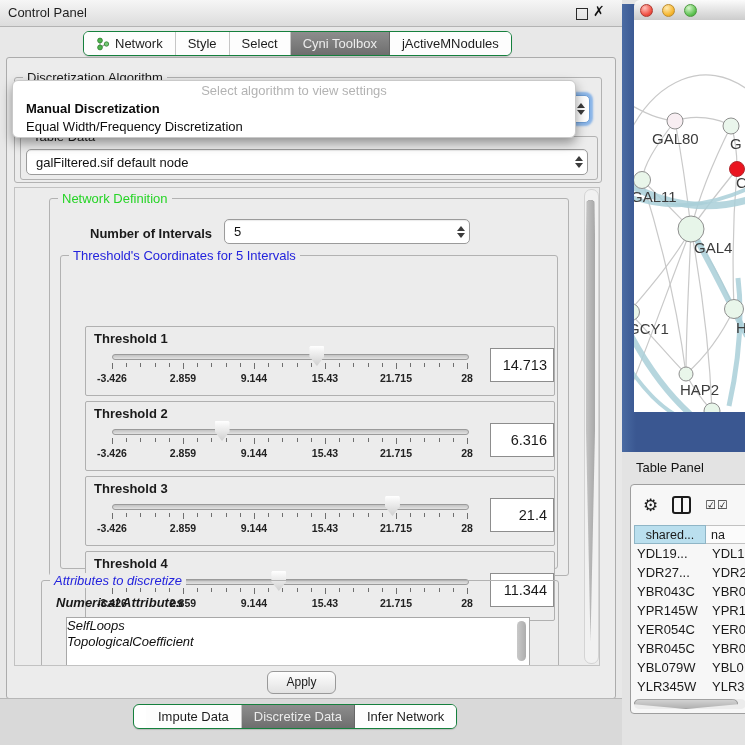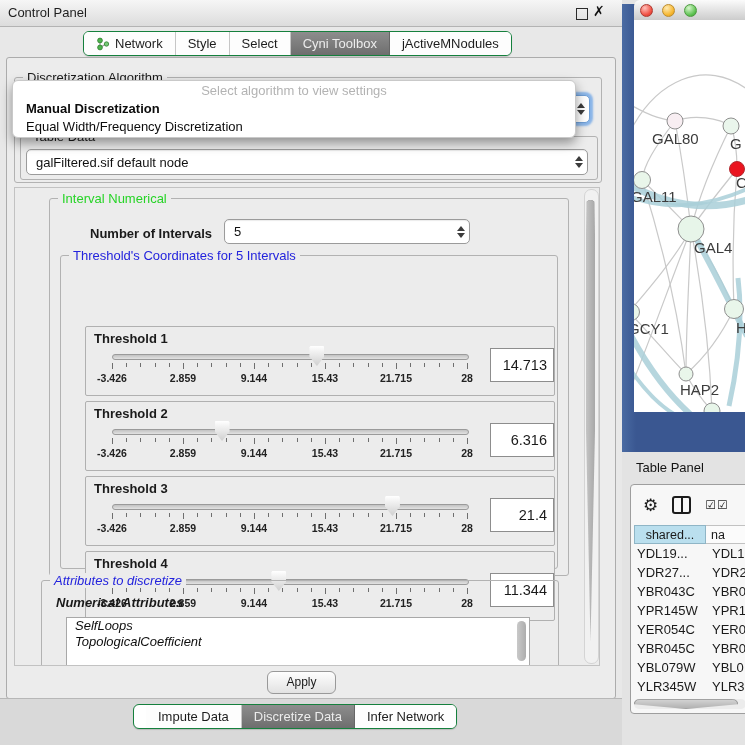--- a/index.html
+++ b/index.html
@@ -69,21 +69,21 @@
   .tick{position:absolute;top:0;width:1px;height:4px;background:#6e6e6e;}
   .tick.major{height:6px;}
   .tlabels{position:absolute;left:26px;top:45px;width:355px;height:12px;}
   .tlabel{position:absolute;transform:translateX(-50%);font-size:10.5px;font-weight:bold;color:#222;white-space:nowrap;}
   .vbox{position:absolute;left:404px;top:15px;width:56px;height:32px;background:#fff;border:1px solid #8d8d8d;
         font-size:14.5px;text-align:right;line-height:32px;padding-right:6px;margin-top:6px;}
 
   #attr-group{left:26px;top:392px;width:516px;height:94px;font-style:italic;}
   #attr-subtitle{left:14px;top:14px;font-size:13px;font-weight:bold;}
   #attr-list{left:24px;top:36px;width:462px;height:58px;background:#fff;border:1px solid #a8a8a8;overflow:hidden;}
-  .attr-item{height:16px;line-height:16px;padding-left:8px;font-size:13px;color:#0d0d0d;white-space:nowrap;}
+  .attr-item{height:16px;line-height:16px;padding-left:0;font-size:13px;color:#0d0d0d;white-space:nowrap;}
   #attr-scroll{position:absolute;right:3px;top:3px;width:9px;height:40px;background:linear-gradient(to right,#c9c9c9,#adadad);border-radius:5px;}
 
   #apply-btn{left:267px;top:671px;width:67px;height:21px;background:linear-gradient(#fefefe,#e2e2e2);
              border:1px solid #999;border-radius:6px;font-size:12px;text-align:center;line-height:21px;}
   #bottom-strip{left:0;top:698px;width:622px;height:47px;background:#d9d9d9;border-top:1px solid #b7b7b7;}
 
   
   #right{left:622px;top:0;width:123px;height:745px;background:#e3e3e3;}
   #desktop{left:0;top:4px;width:123px;height:448px;background:linear-gradient(to right,#4a6ba3 0px,#3a5791 14px,#3a5791);}
   #netwin-title{left:12px;top:0;width:111px;height:20px;background:linear-gradient(#fbfbfb,#cccccc);
@@ -177,21 +177,21 @@
   </div>
 
   <div id="dd-popup" class="abs">
     <div class="hint">Select algorithm to view settings</div>
     <div class="opt b">Manual Discretization</div>
     <div class="opt">Equal Width/Frequency Discretization</div>
   </div>
 
   <div id="scrollarea" class="abs">
     <div class="group" style="left:34px;top:10px;width:518px;height:376px;background:#ececec;">
-      <span class="gtitle green">Interval Numerical</span>
+      <span class="gtitle green">Network Definition</span>
       <span class="abs" id="numint-label">Number of Intervals</span>
       <div id="numint-combo" class="combo">
         <span class="cv">5</span>
         <span class="spin">
             <span class="tri-up"></span>
             <span class="tri-dn"></span>
           </span>
       </div>
       <div class="group" style="left:10px;top:56px;width:496px;height:312px;">
         <span class="gtitle blue">Threshold's Coordinates for 5 Intervals</span>

